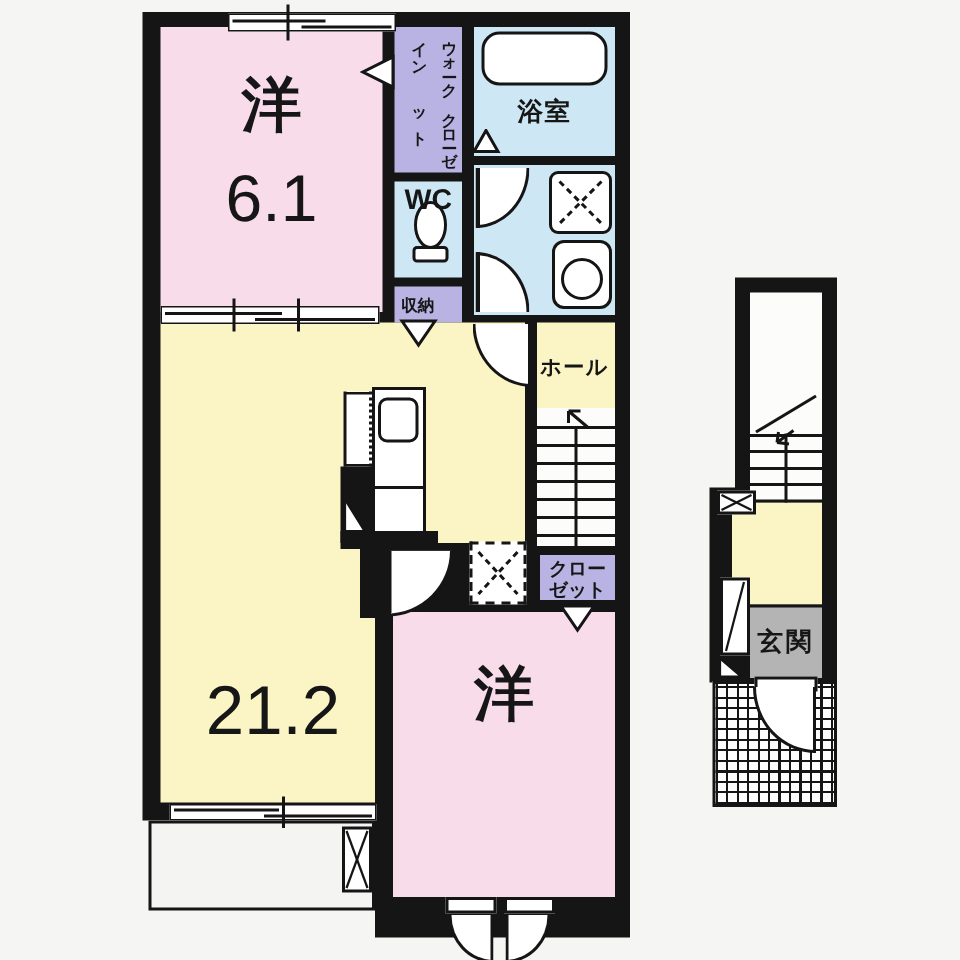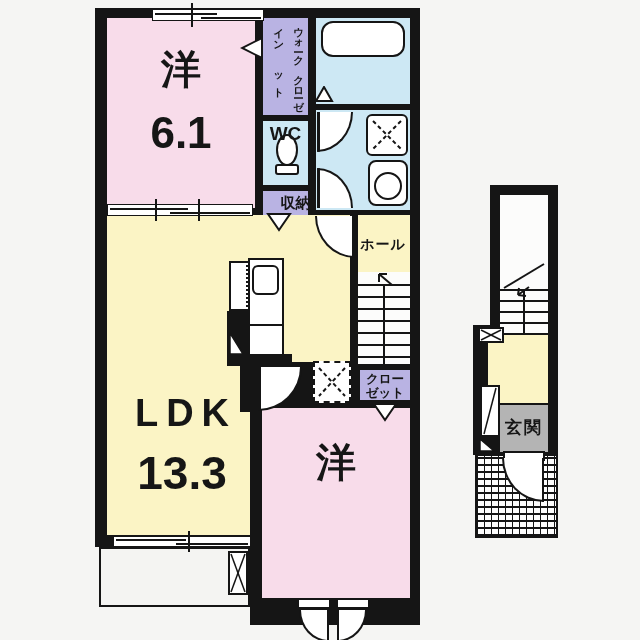--- a/index.html
+++ b/index.html
@@ -5,21 +5,21 @@
   :root{
     --wall:#151515; --room-pink:#f8dcea; --room-yellow:#fbf4c5; --room-blue:#cde8f4;
     --room-lavender:#b9b3e3; --entrance-gray:#b4b4b4; --background:#f5f5f3; --floor-white:#fcfcfb;
   }
   html,body{margin:0;padding:0}
   #canvas{position:relative;width:640px;height:640px;background:var(--background);
     font-family:"Liberation Sans","DejaVu Sans",sans-serif;color:#161616;overflow:hidden}
   .a{position:absolute;box-sizing:border-box}
   .wall{background:var(--wall)}
   .lbl{display:flex;align-items:center;justify-content:center;font-weight:bold;white-space:nowrap}
-  .num{font-weight:700}
+  .num{font-weight:400}
   .wbox{background:#fff;border:2px solid var(--wall)}
   .door{background:#fff;border-color:var(--wall)}
   .band{background:#fff;border:1.5px solid var(--wall)}
   .ll{position:absolute;height:2px;background:var(--wall)}
   .tick{background:var(--wall);width:2px}
   .treads{background-image:repeating-linear-gradient(180deg,var(--wall) 0 2px,transparent 2px 12px)}
   .treads-s{background-image:repeating-linear-gradient(180deg,var(--wall) 0 2px,transparent 2px 11px)}
   .grid{background-image:repeating-linear-gradient(0deg,var(--wall) 0 1.5px,transparent 1.5px 7px),
         repeating-linear-gradient(90deg,var(--wall) 0 1.5px,transparent 1.5px 7px);background-color:#fdfdfd;
         border:2px solid var(--wall)}
@@ -172,30 +172,30 @@
   <div class="a door" style="left:502px;top:458px;width:42px;height:44px;border-right:2px solid var(--wall);border-left:2px solid var(--wall);border-bottom:2px solid var(--wall);border-bottom-left-radius:100% 100%"></div>
 
   <div class="a lbl" style="left:107px;top:42px;width:148px;height:54px;font-size:40px">洋</div>
   <div class="a lbl num" style="left:107px;top:104px;width:148px;height:58px;font-size:44px">6.1</div>
 
   <div class="a" style="left:263px;top:20px;width:45px;height:93px;display:flex;justify-content:center;writing-mode:vertical-rl;font-size:10.5px;font-weight:bold;letter-spacing:1px;line-height:1.9">
     <span>ウォークイン</span>
     <span>クローゼット</span>
   </div>
 
+  <div class="a lbl" style="left:316px;top:62px;width:94px;height:24px;font-size:17px;letter-spacing:1px">浴室</div>
   <div class="a lbl" style="left:263px;top:121px;width:45px;height:26px;font-size:19px">WC</div>
-  <div class="a lbl" style="left:273px;top:193px;width:45px;height:20px;font-size:15px">収納</div>
+  <div class="a lbl" style="left:256px;top:193px;width:45px;height:20px;font-size:11px">収納</div>
   <div class="a lbl" style="left:356px;top:236px;width:54px;height:18px;font-size:14px;letter-spacing:1px">ホール</div>
 
   <div class="a" style="left:360px;top:372px;width:50px;height:28px;text-align:center;font-size:12.5px;font-weight:bold;line-height:1.15">
     <div>クロー</div>
     <div>ゼット</div>
   </div>
 
-  <div class="a lbl" style="left:107px;top:388px;width:150px;height:50px;font-size:38px;font-weight:600;letter-spacing:8px;padding-left:8px">LDK</div>
-  <div class="a lbl num" style="left:107px;top:444px;width:150px;height:58px;font-size:46px">13.3</div>
+  <div class="a lbl num" style="left:107px;top:444px;width:150px;height:58px;font-size:46px">21.2</div>
 
   <div class="a lbl" style="left:262px;top:436px;width:148px;height:52px;font-size:40px">洋</div>
 
 
   <div class="a lbl" style="left:500px;top:415px;width:48px;height:24px;font-size:17px;letter-spacing:2px">玄関</div>
 
 </div>
 
 </body></html>

